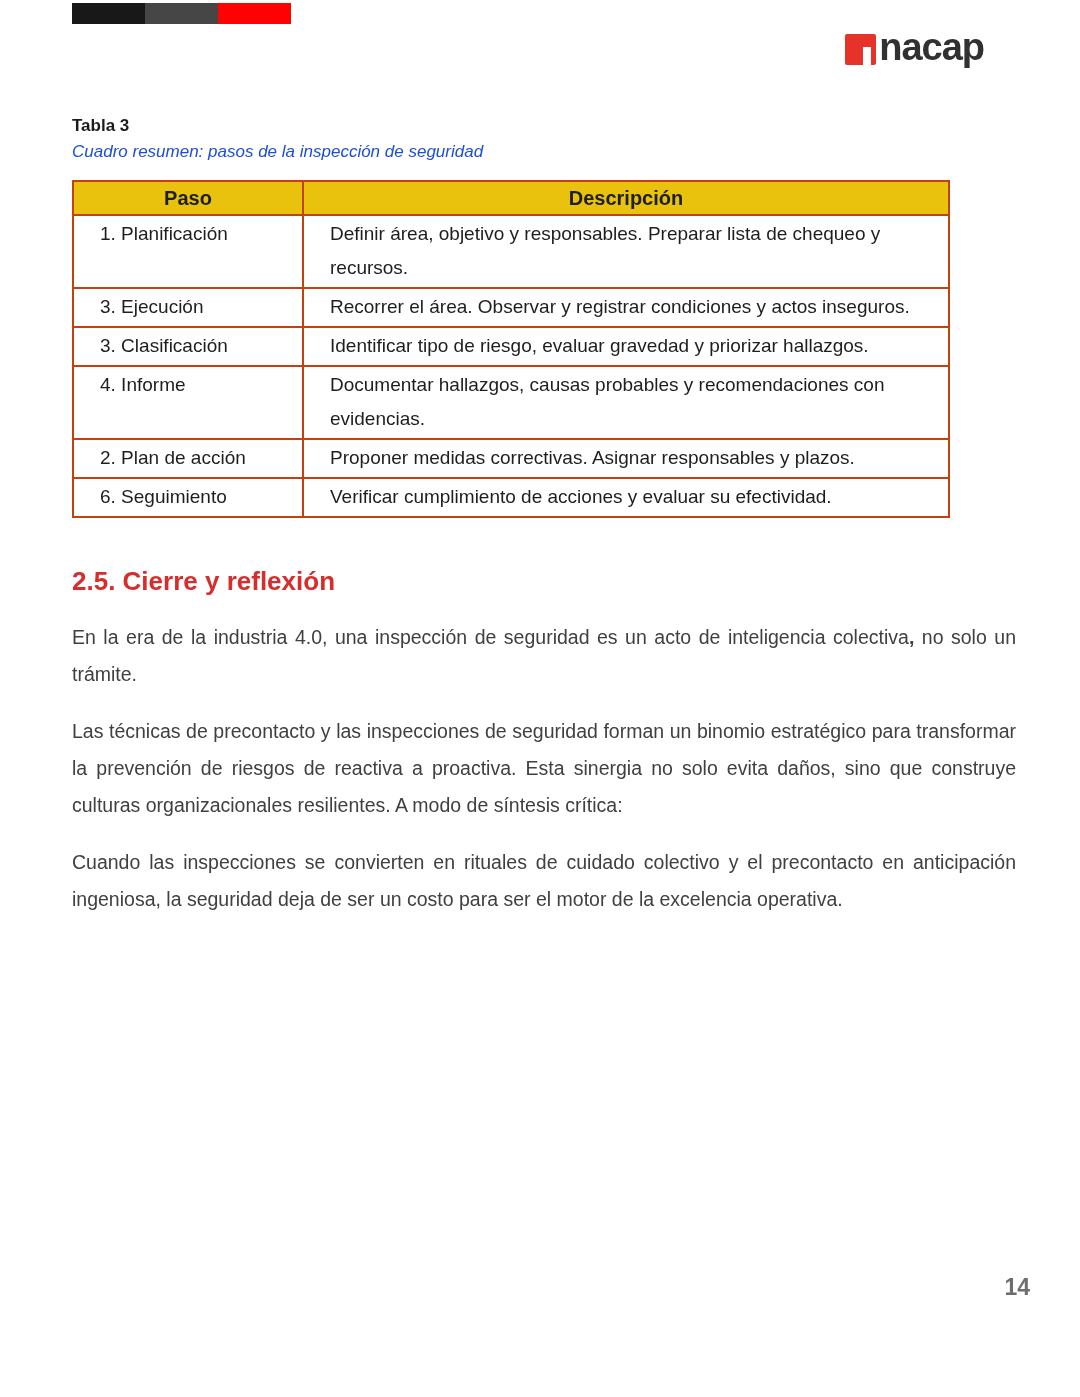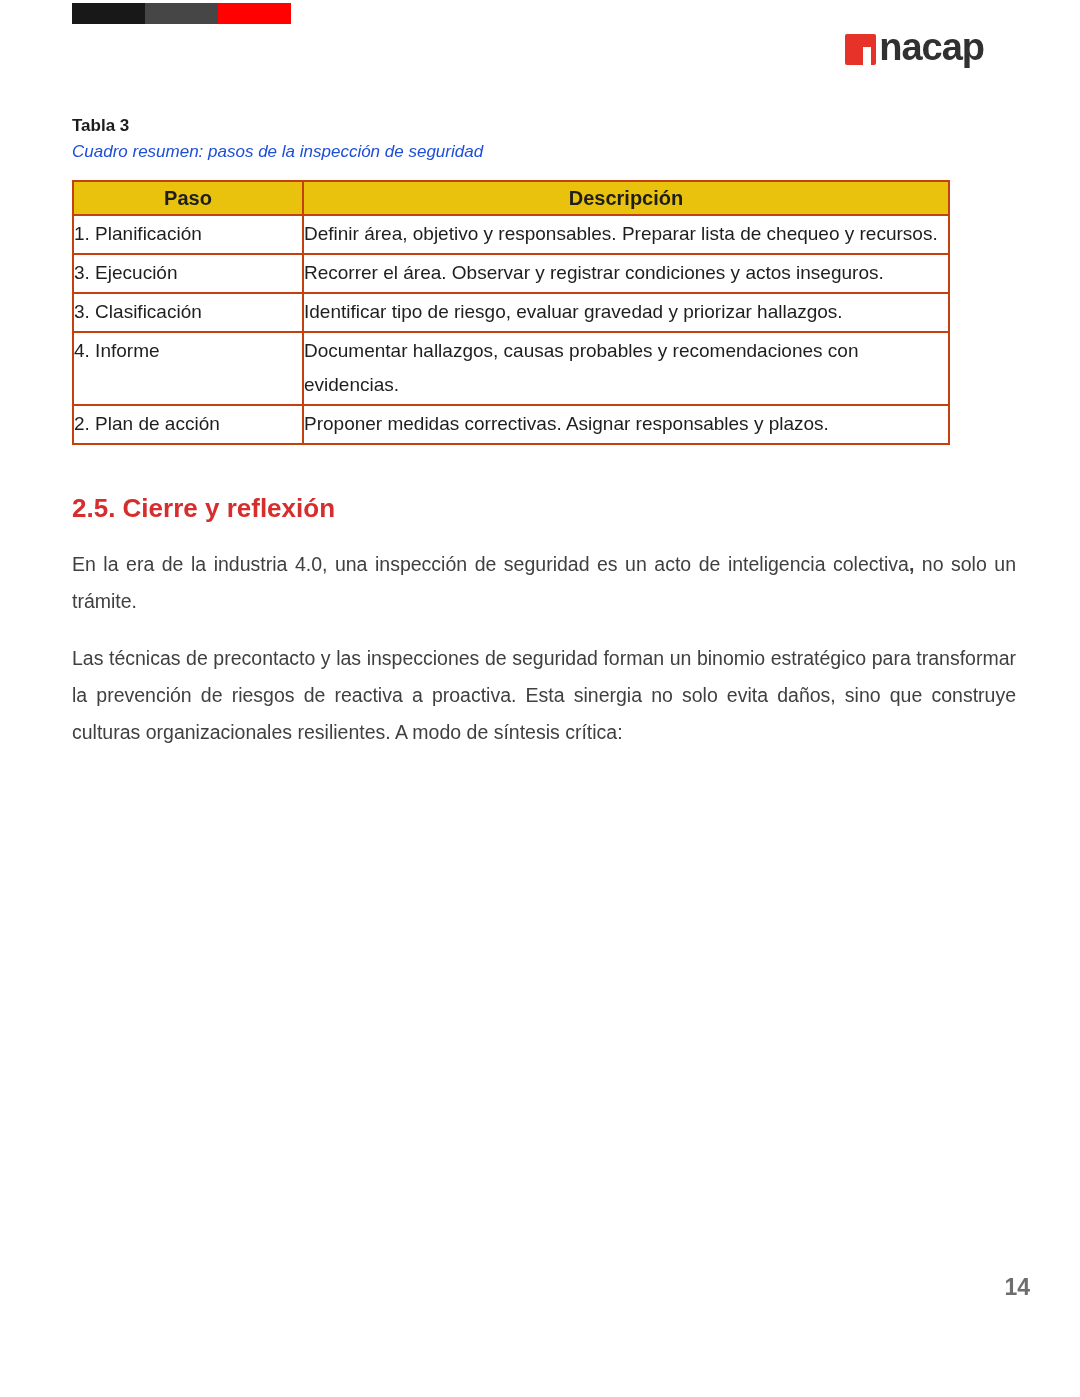--- a/index.html
+++ b/index.html
@@ -97,21 +97,21 @@
   }
   table.steps th {
     background: var(--table-yellow);
     font-weight: 700;
     text-align: center;
     padding: 3px 6px;
     font-size: 20px;
     line-height: 26px;
   }
   table.steps td {
-    padding: 1px 10px 2px 0;
+    padding: 1px 10px 2px 26px;
     line-height: 34px;
   }
   col.c-paso { width: 230px; }
   col.c-desc { width: 646px; }
 
   .section-heading {
     margin: 48px 0 22px 0;
     font-size: 26px;
     font-weight: 700;
     color: var(--heading-red);
@@ -182,27 +182,32 @@
           <td>Identificar tipo de riesgo, evaluar gravedad y priorizar hallazgos.</td>
         </tr>
         <tr>
           <td>4. Informe</td>
           <td>Documentar hallazgos, causas probables y recomendaciones con evidencias.</td>
         </tr>
         <tr>
           <td>2. Plan de acción</td>
           <td>Proponer medidas correctivas. Asignar responsables y plazos.</td>
         </tr>
+        <tr>
+          <td>6. Seguimiento</td>
+          <td>Verificar cumplimiento de acciones y evaluar su efectividad.</td>
+        </tr>
       </tbody>
     </table>
 
     <h2 class="section-heading">2.5. Cierre y reflexión</h2>
 
     <p class="para"><span>En la era de la industria 4.0, una inspección de seguridad es un acto de inteligencia colectiva</span><strong>,</strong><span> no solo un trámite.</span></p>
 
     <p class="para">Las técnicas de precontacto y las inspecciones de seguridad forman un binomio estratégico para transformar la prevención de riesgos de reactiva a proactiva. Esta sinergia no solo evita daños, sino que construye culturas organizacionales resilientes. A modo de síntesis crítica:</p>
 
+    <p class="para">Cuando las inspecciones se convierten en rituales de cuidado colectivo y el precontacto en anticipación ingeniosa, la seguridad deja de ser un costo para ser el motor de la excelencia operativa.</p>
 
   </div>
 
   <div class="page-number">14</div>
 
 </div>
 
 </body></html>

